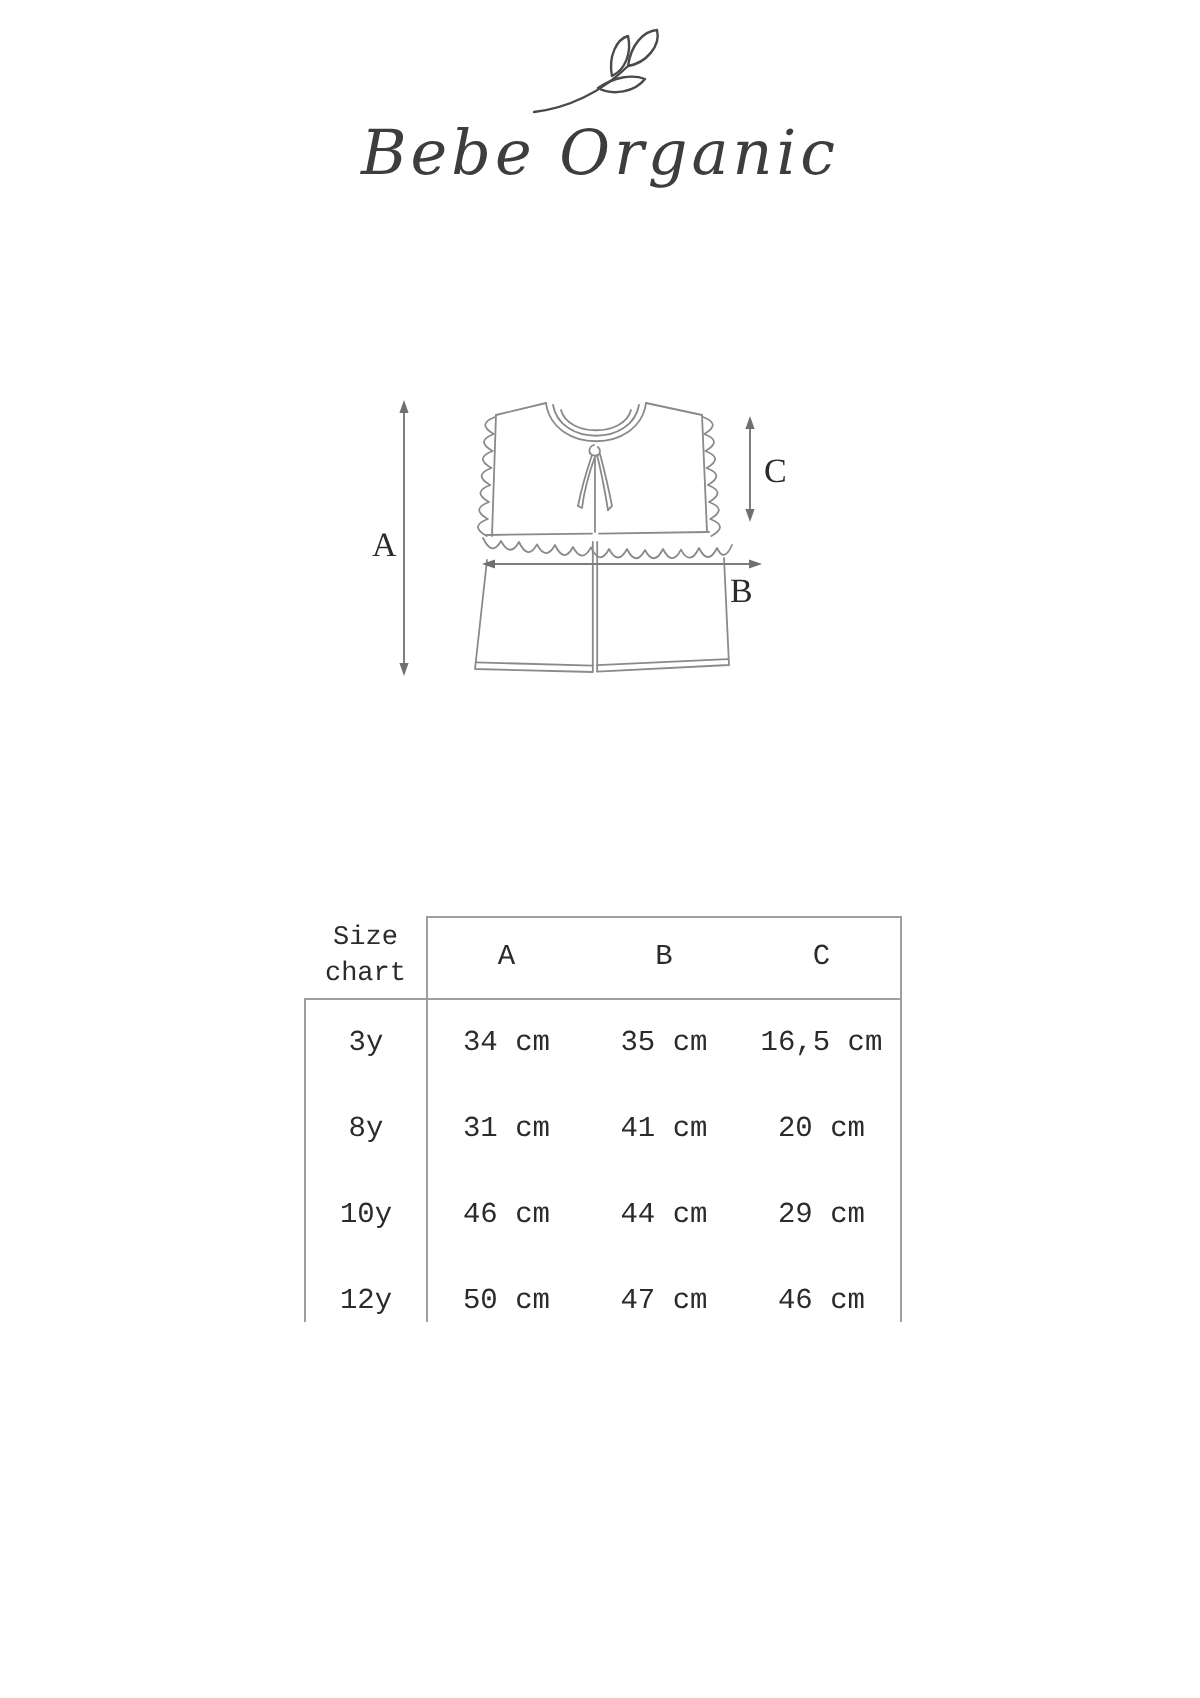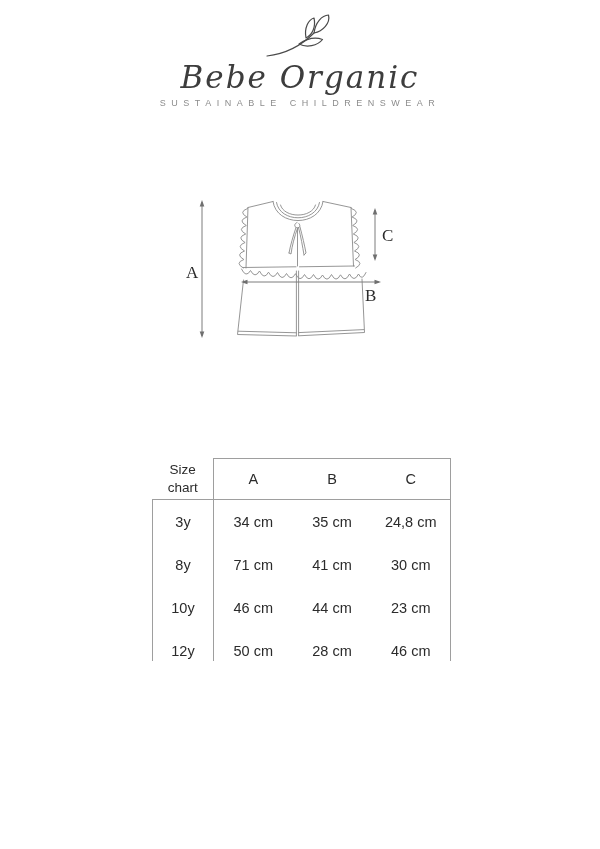--- a/index.html
+++ b/index.html
@@ -80,21 +80,21 @@
   .size-table-wrap {
     position: absolute;
     left: 152px;
     top: 458px;
     width: 298px;
   }
   table.sct {
     border-collapse: collapse;
     table-layout: fixed;
     width: 298px;
-    font-family: Liberation Sans, sans-serif;
+    font-family: Liberation Mono, monospace;
   }
   .sct col.c-size { width: 61px; }
   .sct col.c-val  { width: 79px; }
   .sct th, .sct td {
     padding: 0;
     text-align: center;
     vertical-align: middle;
     font-weight: normal;
     font-size: 14.5px;
     color: var(--ink, #2b2b2b);
@@ -121,21 +121,20 @@
   <div class="brand">
     <svg class="brand-icon" viewBox="0 0 72 46">
       <g fill="none" stroke="#4a4a4a" stroke-width="1.2" stroke-linecap="round" stroke-linejoin="round">
         <path d="M3,43 C20,41 37,33 50,20"></path>
         <path d="M50,20 C51.5,9 58,2.5 64.5,2 C66.5,10 59,18.5 50,20 Z"></path>
         <path d="M42,25 C40,15 44.5,6.5 50,5 C52,13.5 48.5,22 42,25 Z"></path>
         <path d="M35,31 C43,25.5 52,24 58.5,26.5 C53.5,33 42.5,35 35,31 Z"></path>
       </g>
     </svg>
     <div class="brand-name">Bebe Organic</div>
-    <div class="brand-tagline">SUSTAINABLE CHILDRENSWEAR</div>
   </div>
 
   <svg class="diagram" viewBox="0 0 230 162">
 
     <g>
 
       <path class="garment-line" d="M68,19.5 L66,80"></path>
       <path class="garment-line" d="M171,19.5 L173.5,78"></path>
       <path class="garment-line" d="M68,19.5 L93,13.5"></path>
       <path class="garment-line" d="M143,13.5 L171,19.5"></path>
@@ -202,37 +201,37 @@
           <th class="m-col">A</th>
           <th class="m-col">B</th>
           <th class="m-col">C</th>
         </tr>
       </thead>
       <tbody>
         <tr>
           <td>3y</td>
           <td>34 cm</td>
           <td>35 cm</td>
-          <td>24,8 cm</td>
+          <td>16,5 cm</td>
         </tr>
         <tr>
           <td>8y</td>
-          <td>71 cm</td>
+          <td>31 cm</td>
           <td>41 cm</td>
-          <td>30 cm</td>
+          <td>20 cm</td>
         </tr>
         <tr>
           <td>10y</td>
           <td>46 cm</td>
           <td>44 cm</td>
-          <td>23 cm</td>
+          <td>29 cm</td>
         </tr>
         <tr>
           <td>12y</td>
           <td>50 cm</td>
-          <td>28 cm</td>
+          <td>47 cm</td>
           <td>46 cm</td>
         </tr>
       </tbody>
     </table>
   </div>
 
 </div>
 
 </body></html>

